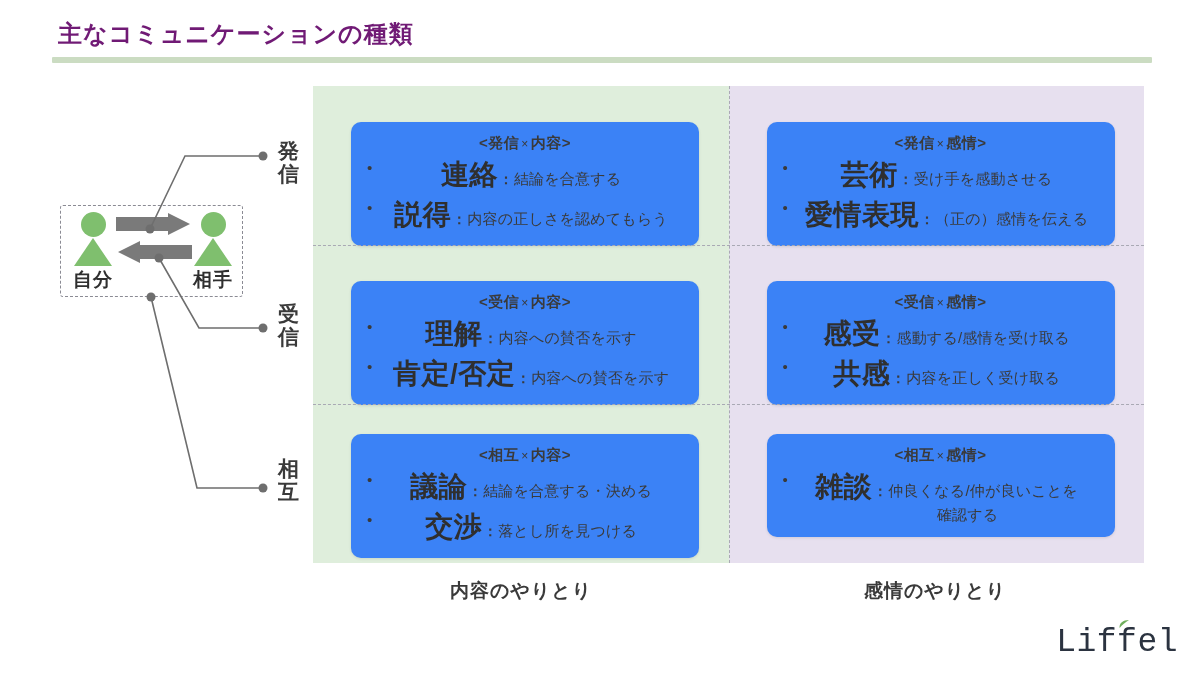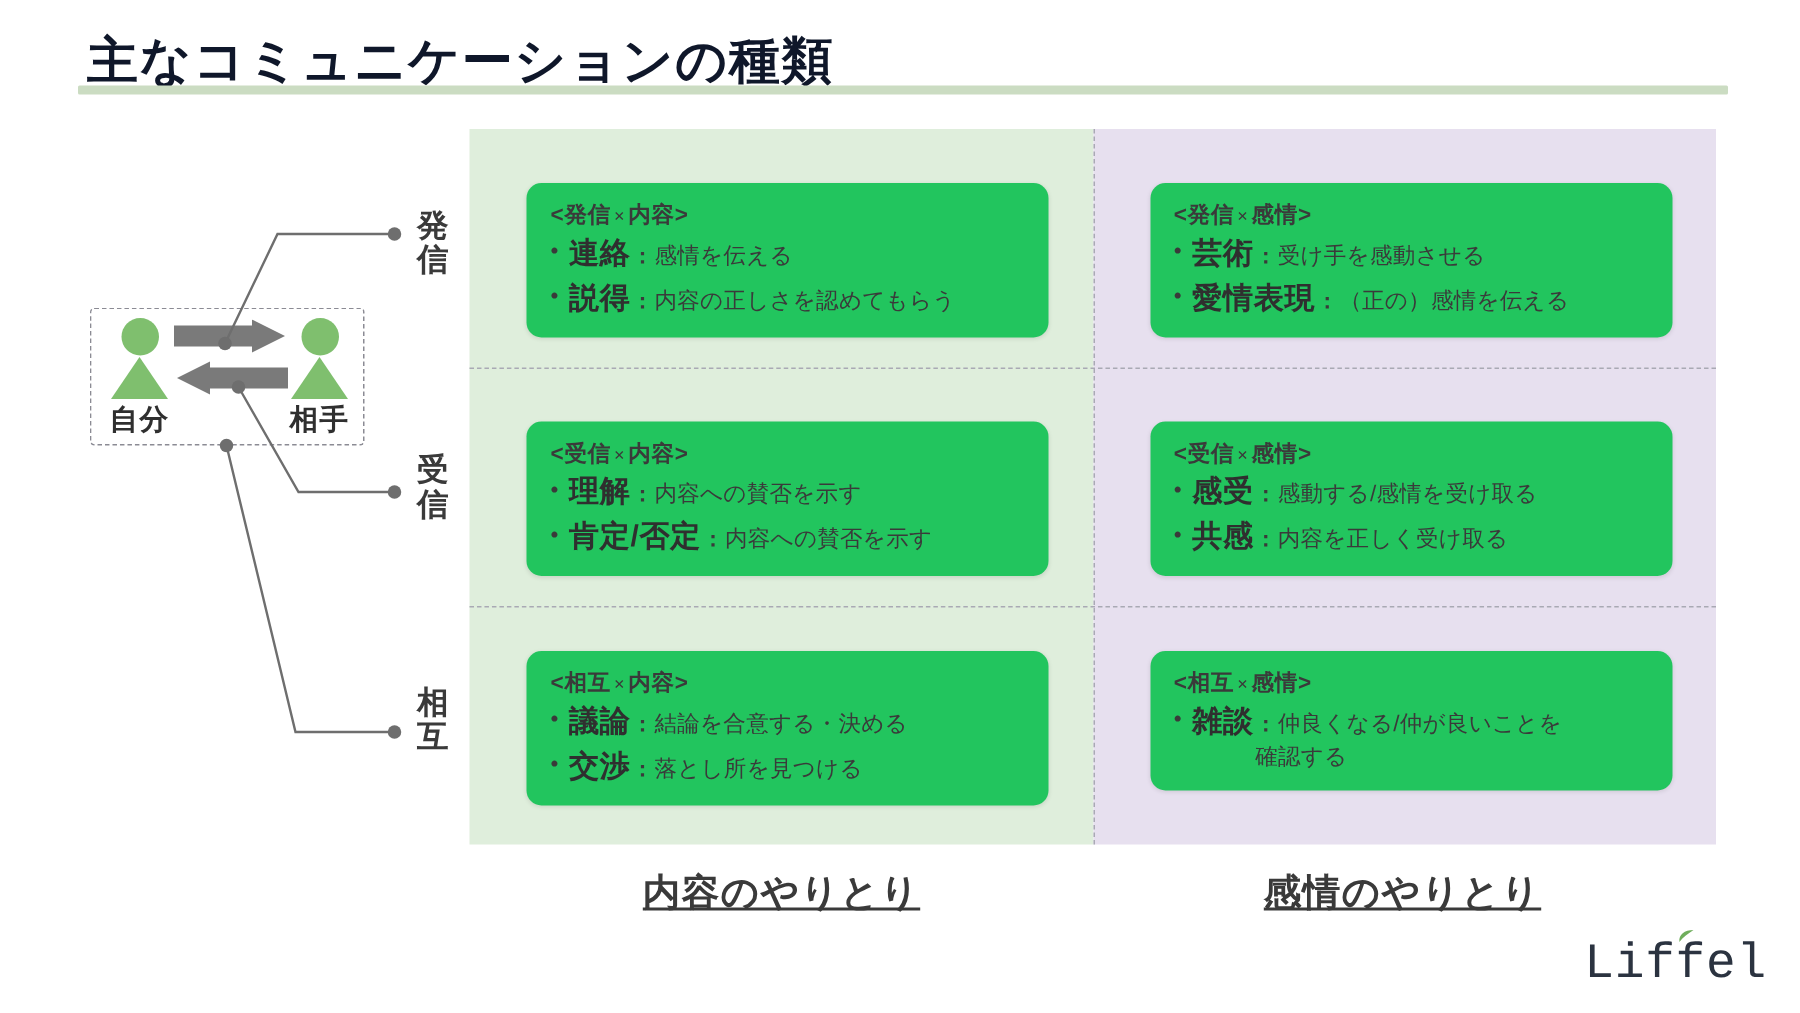--- a/index.html
+++ b/index.html
@@ -12,23 +12,23 @@
     position: relative;
     overflow: hidden;
     color: #3a3a3a;
   }
 
   
   #page-title {
     position: absolute;
     left: 58px;
     top: 18px;
-    font-size: 34px;
-    font-weight: bold;
-    color: #0f172a;
+    font-size: 24px;
+    font-weight: bold;
+    color: #701a75;
     letter-spacing: 1px;
     white-space: nowrap;
   }
   #title-rule {
     position: absolute;
     left: 52px;
     top: 57px;
     width: 1100px;
     height: 6px;
     background: #cbdcc2;
@@ -64,24 +64,25 @@
     left: 0;
     width: 100%;
     border-top: 1px dashed #a9a9b4;
   }
   #row-divider-1 { top: 159px; }
   #row-divider-2 { top: 318px; }
 
   
   .card {
     position: absolute;
-    background: #22c55e;
+    background: #3b82f6;
     border-radius: 10px;
     box-shadow: 0 1px 3px rgba(0,0,0,0.10);
     padding: 12px 16px 13px 16px;
+    text-align: center;
   }
   .card-left  { left: 38px;  width: 348px; }
   .card-right { left: 38px;  width: 348px; }
 
   .card-r0 { top: 36px; }
 
   .card-head {
     font-size: 15px;
     font-weight: bold;
     color: #3a3a3a;
@@ -103,21 +104,21 @@
   }
   .bullets li .dot {
     flex: 0 0 auto;
     font-size: 15px;
     line-height: 1.45;
     margin-right: 7px;
     color: #3a3a3a;
   }
   .bullets li .body { flex: 1 1 auto; }
   .term {
-    font-size: 20px;
+    font-size: 28px;
     font-weight: bold;
     color: #2f2f2f;
     letter-spacing: 0.5px;
   }
   .colon { font-size: 14px; font-weight: bold; padding: 0 1px; }
   .desc {
     font-size: 15px;
     color: #3a3a3a;
     letter-spacing: 0.2px;
   }
@@ -138,27 +139,26 @@
     letter-spacing: 1px;
   }
   #row-label-0 { left: 272px; top: 140px; }
   #row-label-1 { left: 272px; top: 303px; }
   #row-label-2 { left: 272px; top: 458px; }
 
   
   .col-label {
     position: absolute;
     top: 578px;
-    font-size: 25px;
+    font-size: 19px;
     font-weight: bold;
     color: #3a3a3a;
     letter-spacing: 1px;
     text-align: center;
     width: 300px;
-    text-decoration: underline;
   }
   #col-label-0 { left: 371px; }
   #col-label-1 { left: 785px; }
 
   
   #actor-box {
     position: absolute;
     left: 60px;
     top: 205px;
     width: 183px;
@@ -255,21 +255,21 @@
 </svg>
 
 <div id="matrix">
 
   <div class="col-panel content">
     <div class="card card-left card-r0" style="top:36px">
       <div class="card-head">&lt;<span>発信</span><span class="times">×</span><span>内容</span>&gt;</div>
       <ul class="bullets">
         <li>
             <span class="dot">•</span>
-            <span class="body"><span class="term">連絡</span><span class="colon">：</span><span class="desc">感情を伝える</span></span>
+            <span class="body"><span class="term">連絡</span><span class="colon">：</span><span class="desc">結論を合意する</span></span>
           </li>
         <li>
             <span class="dot">•</span>
             <span class="body"><span class="term">説得</span><span class="colon">：</span><span class="desc">内容の正しさを認めてもらう</span></span>
           </li>
       </ul>
     </div>
 
     <div class="card card-left" style="top:195px">
       <div class="card-head">&lt;<span>受信</span><span class="times">×</span><span>内容</span>&gt;</div>

